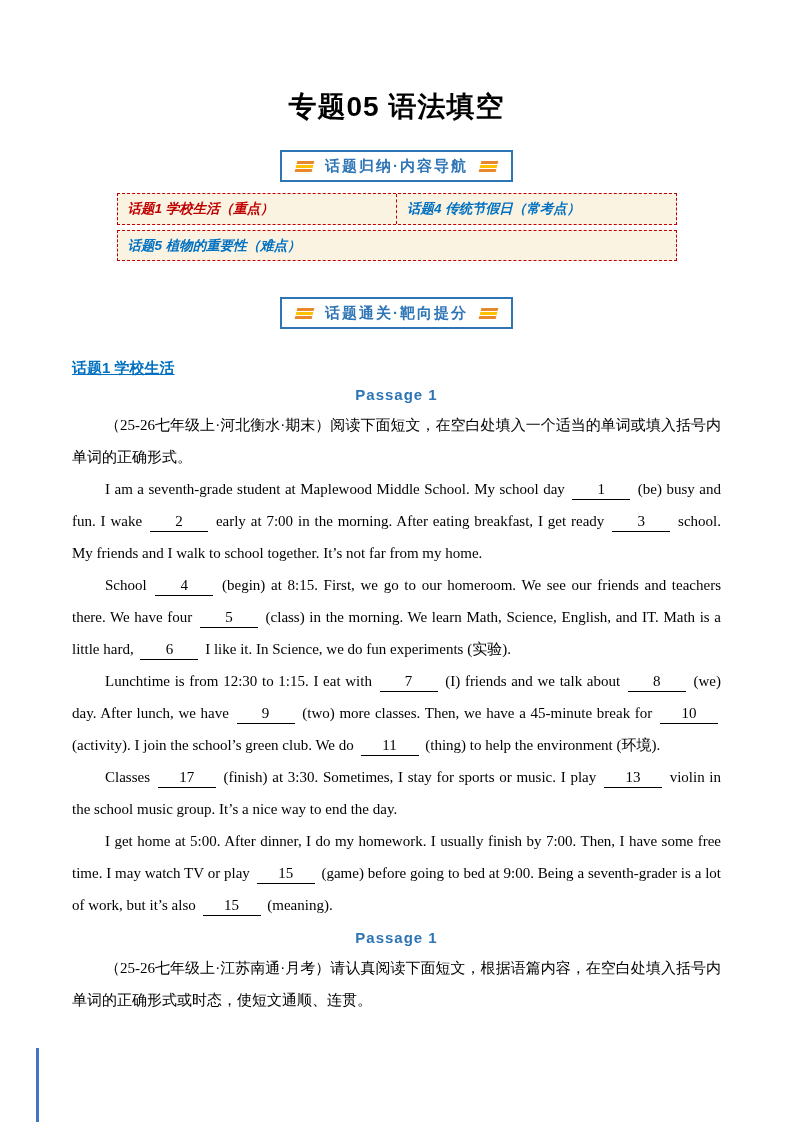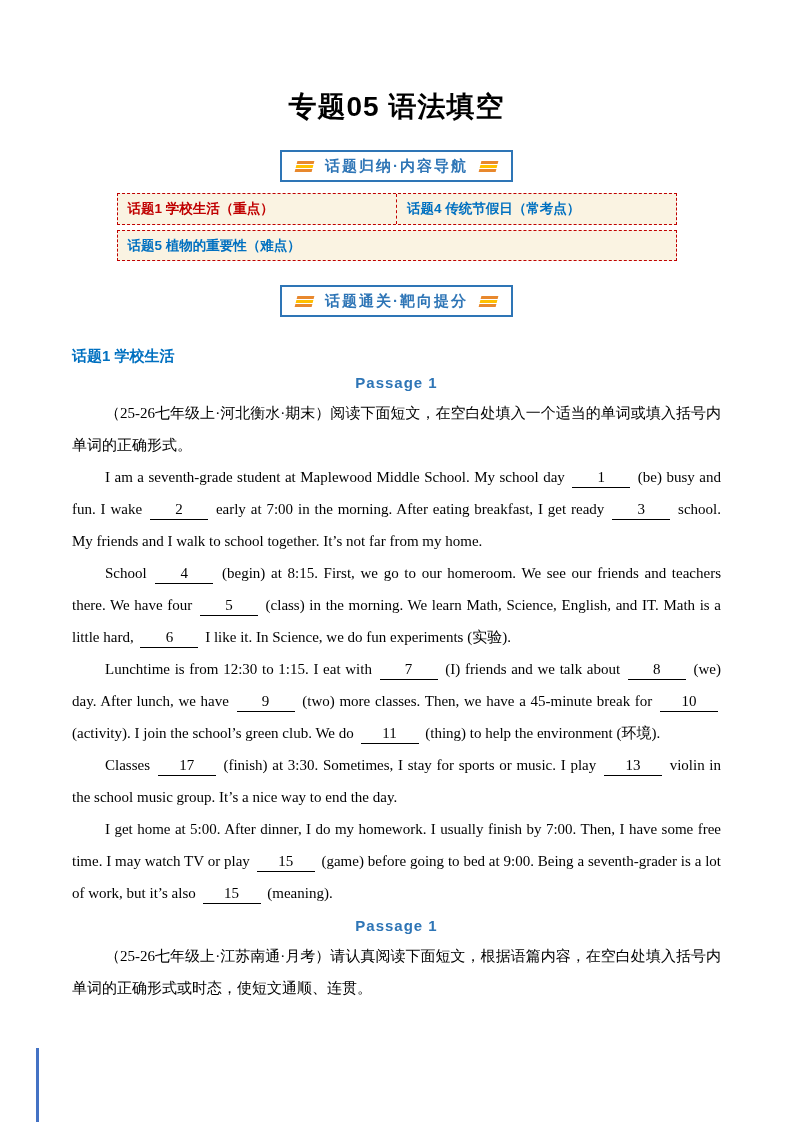--- a/index.html
+++ b/index.html
@@ -7,47 +7,47 @@
     width:793px;height:1122px;background:#ffffff;position:relative;overflow:hidden;
     font-family:"Liberation Serif", serif;color:#000;
   }
   .content{padding:88px 72px 0 72px;}
   .doc-title{
     font-family:"Liberation Sans", sans-serif;
     font-size:28px;font-weight:bold;text-align:center;margin:0 0 24px 0;letter-spacing:1px;
   }
   .banner-wrap{display:flex;justify-content:center;}
   .banner-wrap.first{margin-bottom:11px;}
-  .banner-wrap.second{margin-top:24px;}
+  .banner-wrap.second{margin-top:36px;}
   .banner{
     display:inline-flex;align-items:center;gap:12px;
     border:2px solid #2e75b6;background:#fff;padding:5px 14px;
   }
   .banner-text{
     font-family:"Liberation Sans", sans-serif;
     color:#2e75b6;font-weight:bold;font-size:15px;letter-spacing:2px;line-height:1.2;
   }
   .banner-icon{
     width:17px;height:11px;flex:0 0 auto;transform:skewX(-14deg);
     background:
       linear-gradient(#e8882d,#e8882d) 0 0/17px 3px no-repeat,
       linear-gradient(#ffc000,#ffc000) 0 4px/17px 3px no-repeat,
       linear-gradient(#e8882d,#e8882d) 0 8px/17px 3px no-repeat;
   }
-  .topics{width:560px;margin:6px auto;display:flex;flex-direction:column;gap:5px;}
+  .topics{width:560px;margin:6px auto;display:flex;flex-direction:column;gap:5px;font-style:italic;}
   .topic-row{display:flex;border:1px dashed #c00000;background:#faf3e2;}
   .topic-cell{
     flex:1 1 50%;padding:6px 10px;font-size:13.5px;font-weight:bold;line-height:1.3;
     font-family:"Liberation Sans", sans-serif;
   }
   .topic-cell.left{border-right:1px dashed #c00000;color:#c00000;}
   .topic-cell.right{color:#0070c0;}
   .section-heading{
     font-family:"Liberation Sans", sans-serif;
-    color:#0070c0;font-weight:bold;font-size:15px;
+    color:#0070c0;font-weight:bold;font-size:15px;text-decoration:underline;
     margin:30px 0 6px 0;
   }
   .passage-title{
     font-family:Liberation Sans, sans-serif;
     color:#2e75b6;font-weight:bold;font-size:15px;text-align:center;margin:8px 0 6px 0;
     letter-spacing:1px;
   }
   .body-para{
     margin:0;font-size:15px;line-height:32px;text-align:justify;text-indent:2.2em;
   }

